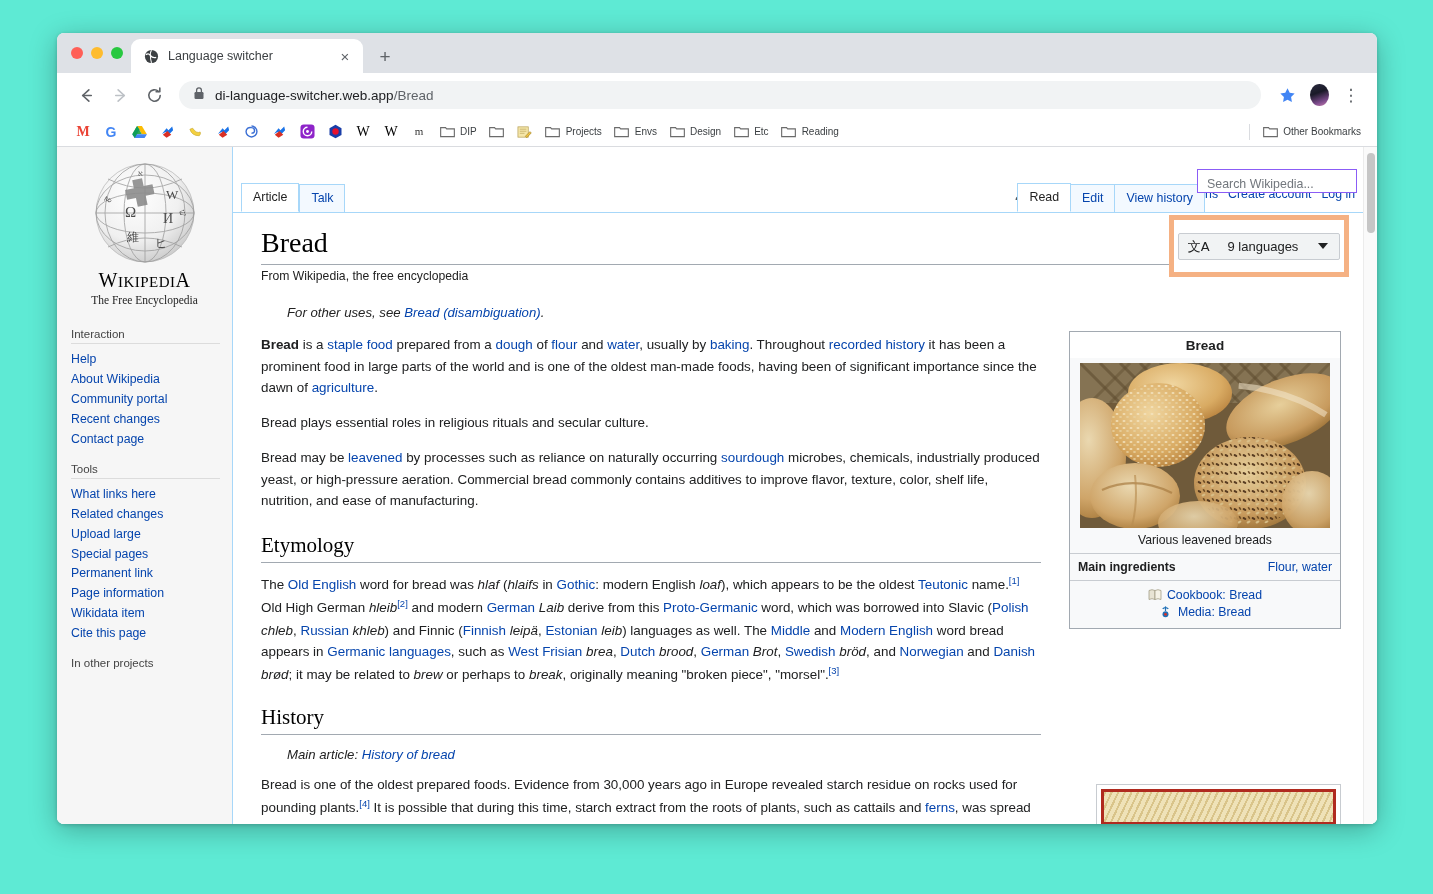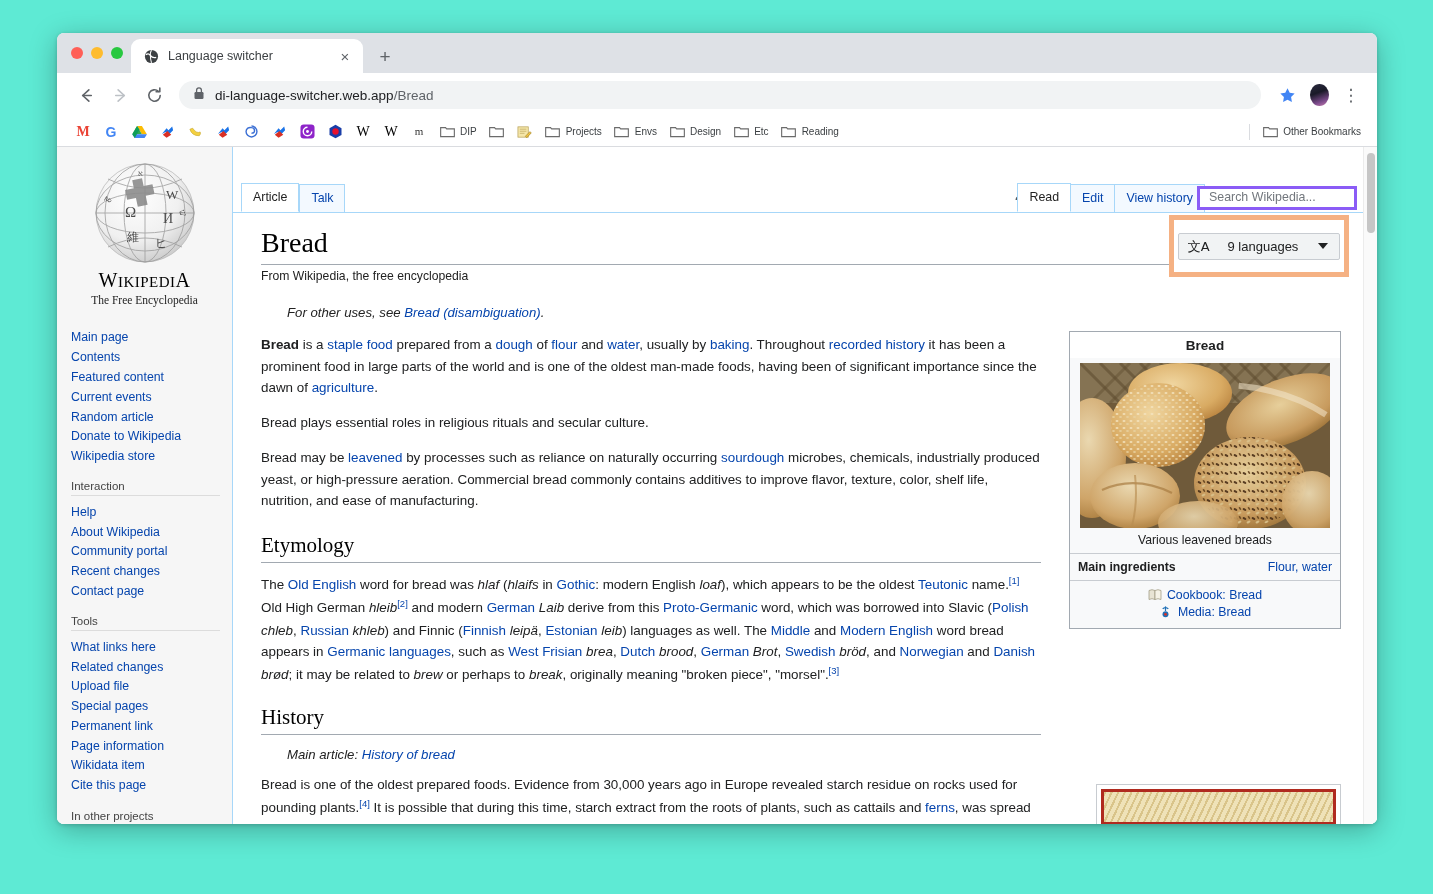--- a/index.html
+++ b/index.html
@@ -274,25 +274,25 @@
     color: #0645ad;
   }
 
   .wp-view-tabs {
     position: absolute; right: 172px; bottom: 0;
     display: flex; align-items: flex-end;
   }
   .wp-view-tabs .wp-tab { margin-left: -1px; }
 
   .wp-search {
-    position: absolute; right: 20px; bottom: 2px;
+    position: absolute; right: 20px; bottom: 19px;
     width: 160px; height: 24px;
-    border: 3px solid #8b5cf6;
+    border: 1px solid #8b5cf6;
     background: #fff;
-    display: flex; align-items: flex-start;
+    display: flex; align-items: flex-end;
     padding: 0 7px;
   }
   .wp-search input {
     border: none; outline: none;
     width: 100%; font-size: 12.4px;
     color: #222; font-family: "Liberation Sans", sans-serif;
     background: transparent;
   }
   .wp-search input::placeholder { color: #72777d; }
 
@@ -711,45 +711,20 @@
               <text x="18" y="44" font-family="Liberation Serif, serif" font-size="9" fill="#5a5a5a" transform="rotate(-62 18 44)">ह</text>
               <text x="88" y="52" font-family="Liberation Serif, serif" font-size="9" fill="#5a5a5a" transform="rotate(70 88 52)">ש</text>
               <text x="47" y="17" font-family="Liberation Serif, serif" font-size="8" fill="#5a5a5a">א</text>
             </svg>
           </div>
           <div class="wp-wordmark"><span>W</span><span class="small">IKIPEDI</span><span>A</span></div>
           <div class="wp-tagline">The Free Encyclopedia</div>
         </div>
 
         <div class="wp-nav">
-          <div class="wp-nav-portal">
-            <ul>
-              <li>
-                  <a class="wl">Main page</a>
-                </li>
-              <li>
-                  <a class="wl">Contents</a>
-                </li>
-              <li>
-                  <a class="wl">Featured content</a>
-                </li>
-              <li>
-                  <a class="wl">Current events</a>
-                </li>
-              <li>
-                  <a class="wl">Random article</a>
-                </li>
-              <li>
-                  <a class="wl">Donate to Wikipedia</a>
-                </li>
-              <li>
-                  <a class="wl">Wikipedia store</a>
-                </li>
-            </ul>
-          </div>
 
           <div class="wp-nav-portal">
             <div class="wp-nav-heading">Interaction</div>
             <ul>
               <li>
                   <a class="wl">Help</a>
                 </li>
               <li>
                   <a class="wl">About Wikipedia</a>
                 </li>
@@ -768,21 +743,21 @@
           <div class="wp-nav-portal">
             <div class="wp-nav-heading">Tools</div>
             <ul>
               <li>
                   <a class="wl">What links here</a>
                 </li>
               <li>
                   <a class="wl">Related changes</a>
                 </li>
               <li>
-                  <a class="wl">Upload file</a>
+                  <a class="wl">Upload large</a>
                 </li>
               <li>
                   <a class="wl">Special pages</a>
                 </li>
               <li>
                   <a class="wl">Permanent link</a>
                 </li>
               <li>
                   <a class="wl">Page information</a>
                 </li>

